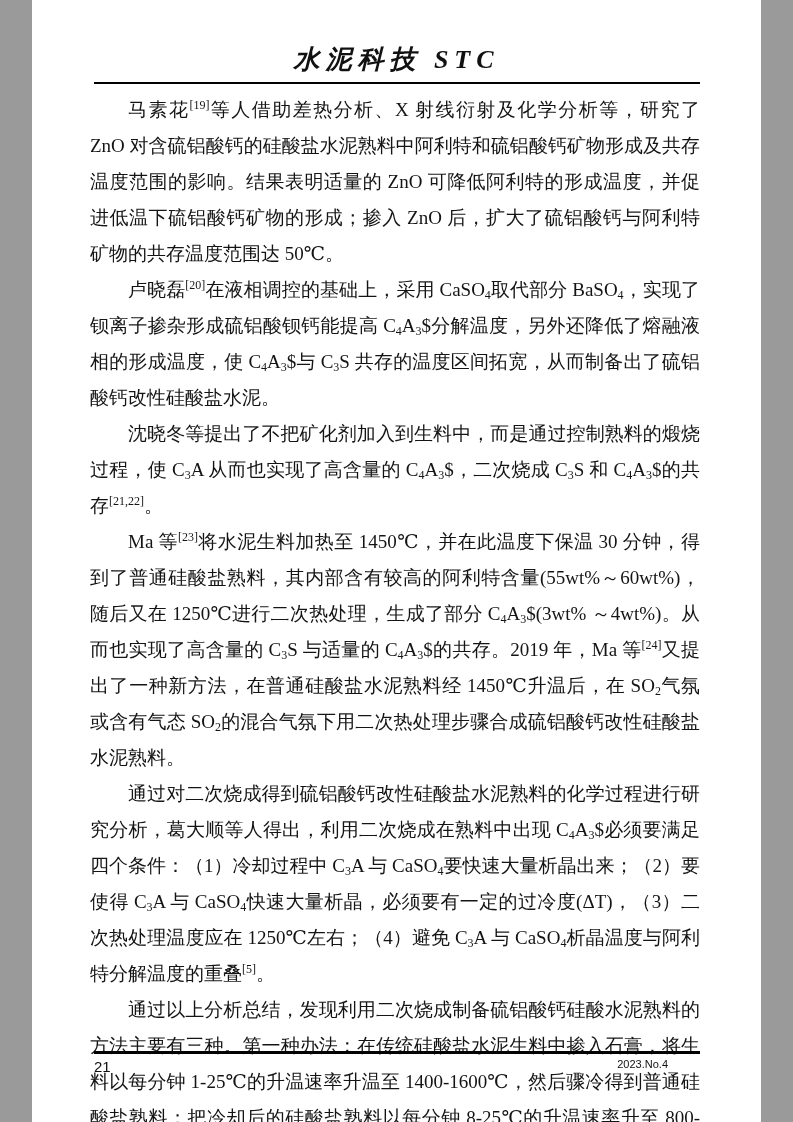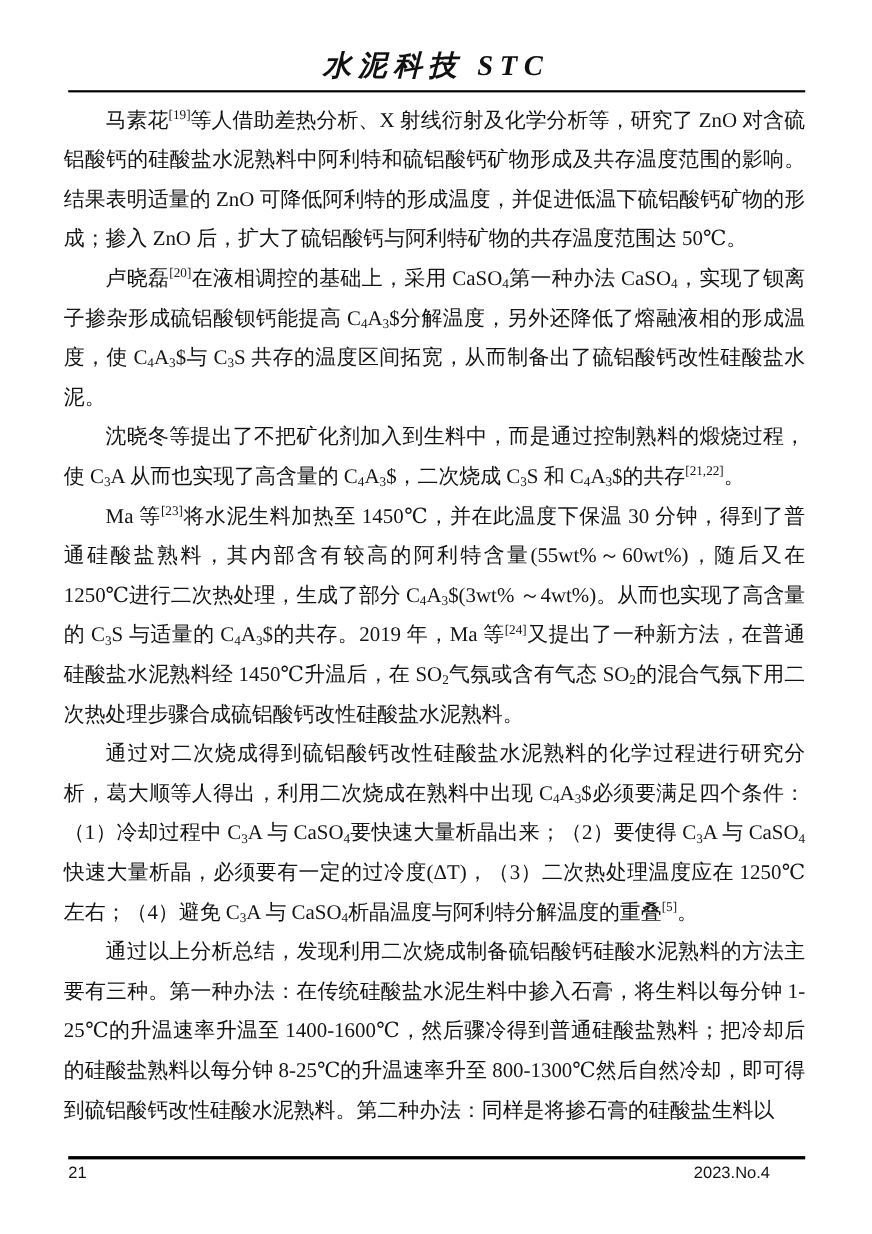--- a/index.html
+++ b/index.html
@@ -1,18 +1,18 @@
 <!DOCTYPE html>
 <html lang="zh"><head>
 <meta charset="utf-8">
 <style>
   html, body { margin: 0; padding: 0; background: #9a9a9a; }
   .page {
     position: relative;
-    width: 793px;
+    width: 729px;
     height: 1122px;
     margin: 0 auto;
     background: #ffffff;
     font-family: "Liberation Serif", "DejaVu Serif", serif;
     color: #141414;
     overflow: hidden;
   }
   
   .journal-title {
     padding-top: 44px;
@@ -76,37 +76,37 @@
     text-align: left;
     font-family: "Liberation Sans", "DejaVu Sans", sans-serif;
     font-size: 15px;
     color: #111;
   }
   .issue-number {
     position: absolute;
     top: 1058px;
     right: 93px;
     font-family: "Liberation Sans", "DejaVu Sans", sans-serif;
-    font-size: 15px;
+    font-size: 11px;
     color: #111;
   }
 </style>
 </head>
 <body>
 
 <div class="page">
 
   <header>
     <div class="journal-title">水泥科技 STC</div>
     <div class="header-rule"></div>
   </header>
 
   <main class="content">
     <p><span>马素花</span><sup>[19]</sup><span>等人借助差热分析、X 射线衍射及化学分析等，研究了 ZnO 对含硫铝酸钙的硅酸盐水泥熟料中阿利特和硫铝酸钙矿物形成及共存温度范围的影响。结果表明适量的 ZnO 可降低阿利特的形成温度，并促进低温下硫铝酸钙矿物的形成；掺入 ZnO 后，扩大了硫铝酸钙与阿利特矿物的共存温度范围达 50℃。</span></p>
-    <p><span>卢晓磊</span><sup>[20]</sup><span>在液相调控的基础上，采用 CaSO</span><sub>4</sub><span>第一种办法 CaSO</span><sub>4</sub><span>，实现了钡离子掺杂形成硫铝酸钡钙能提高 C</span><sub>4</sub><span>A</span><sub>3</sub><span>$分解温度，另外还降低了熔融液相的形成温度，使 C</span><sub>4</sub><span>A</span><sub>3</sub><span>$与 C</span><sub>3</sub><span>S 共存的温度区间拓宽，从而制备出了硫铝酸钙改性硅酸盐水泥。</span></p>
+    <p><span>卢晓磊</span><sup>[20]</sup><span>在液相调控的基础上，采用 CaSO</span><sub>4</sub><span>取代部分 BaSO</span><sub>4</sub><span>，实现了钡离子掺杂形成硫铝酸钡钙能提高 C</span><sub>4</sub><span>A</span><sub>3</sub><span>$分解温度，另外还降低了熔融液相的形成温度，使 C</span><sub>4</sub><span>A</span><sub>3</sub><span>$与 C</span><sub>3</sub><span>S 共存的温度区间拓宽，从而制备出了硫铝酸钙改性硅酸盐水泥。</span></p>
     <p><span>沈晓冬等提出了不把矿化剂加入到生料中，而是通过控制熟料的煅烧过程，使 C</span><sub>3</sub><span>A 从而也实现了高含量的 C</span><sub>4</sub><span>A</span><sub>3</sub><span>$，二次烧成 C</span><sub>3</sub><span>S 和 C</span><sub>4</sub><span>A</span><sub>3</sub><span>$的共存</span><sup>[21,22]</sup><span>。</span></p>
     <p><span>Ma 等</span><sup>[23]</sup><span>将水泥生料加热至 1450℃，并在此温度下保温 30 分钟，得到了普通硅酸盐熟料，其内部含有较高的阿利特含量(55wt%～60wt%)，随后又在 1250℃进行二次热处理，生成了部分 C</span><sub>4</sub><span>A</span><sub>3</sub><span>$(3wt% ～4wt%)。从而也实现了高含量的 C</span><sub>3</sub><span>S 与适量的 C</span><sub>4</sub><span>A</span><sub>3</sub><span>$的共存。2019 年，Ma 等</span><sup>[24]</sup><span>又提出了一种新方法，在普通硅酸盐水泥熟料经 1450℃升温后，在 SO</span><sub>2</sub><span>气氛或含有气态 SO</span><sub>2</sub><span>的混合气氛下用二次热处理步骤合成硫铝酸钙改性硅酸盐水泥熟料。</span></p>
     <p><span>通过对二次烧成得到硫铝酸钙改性硅酸盐水泥熟料的化学过程进行研究分析，葛大顺等人得出，利用二次烧成在熟料中出现 C</span><sub>4</sub><span>A</span><sub>3</sub><span>$必须要满足四个条件：（1）冷却过程中 C</span><sub>3</sub><span>A 与 CaSO</span><sub>4</sub><span>要快速大量析晶出来；（2）要使得 C</span><sub>3</sub><span>A 与 CaSO</span><sub>4</sub><span>快速大量析晶，必须要有一定的过冷度(ΔT)，（3）二次热处理温度应在 1250℃左右；（4）避免 C</span><sub>3</sub><span>A 与 CaSO</span><sub>4</sub><span>析晶温度与阿利特分解温度的重叠</span><sup>[5]</sup><span>。</span></p>
     <p><span>通过以上分析总结，发现利用二次烧成制备硫铝酸钙硅酸水泥熟料的方法主要有三种。第一种办法：在传统硅酸盐水泥生料中掺入石膏，将生料以每分钟 1-25℃的升温速率升温至 1400-1600℃，然后骤冷得到普通硅酸盐熟料；把冷却后的硅酸盐熟料以每分钟 8-25℃的升温速率升至 800-1300℃然后自然冷却，即可得到硫铝酸钙改性硅酸水泥熟料。第二种办法：同样是将掺石膏的硅酸盐生料以</span></p>
   </main>
 
   <footer>
     <div class="footer-rule"></div>
     <div class="page-number">21</div>
     <div class="issue-number">2023.No.4</div>

